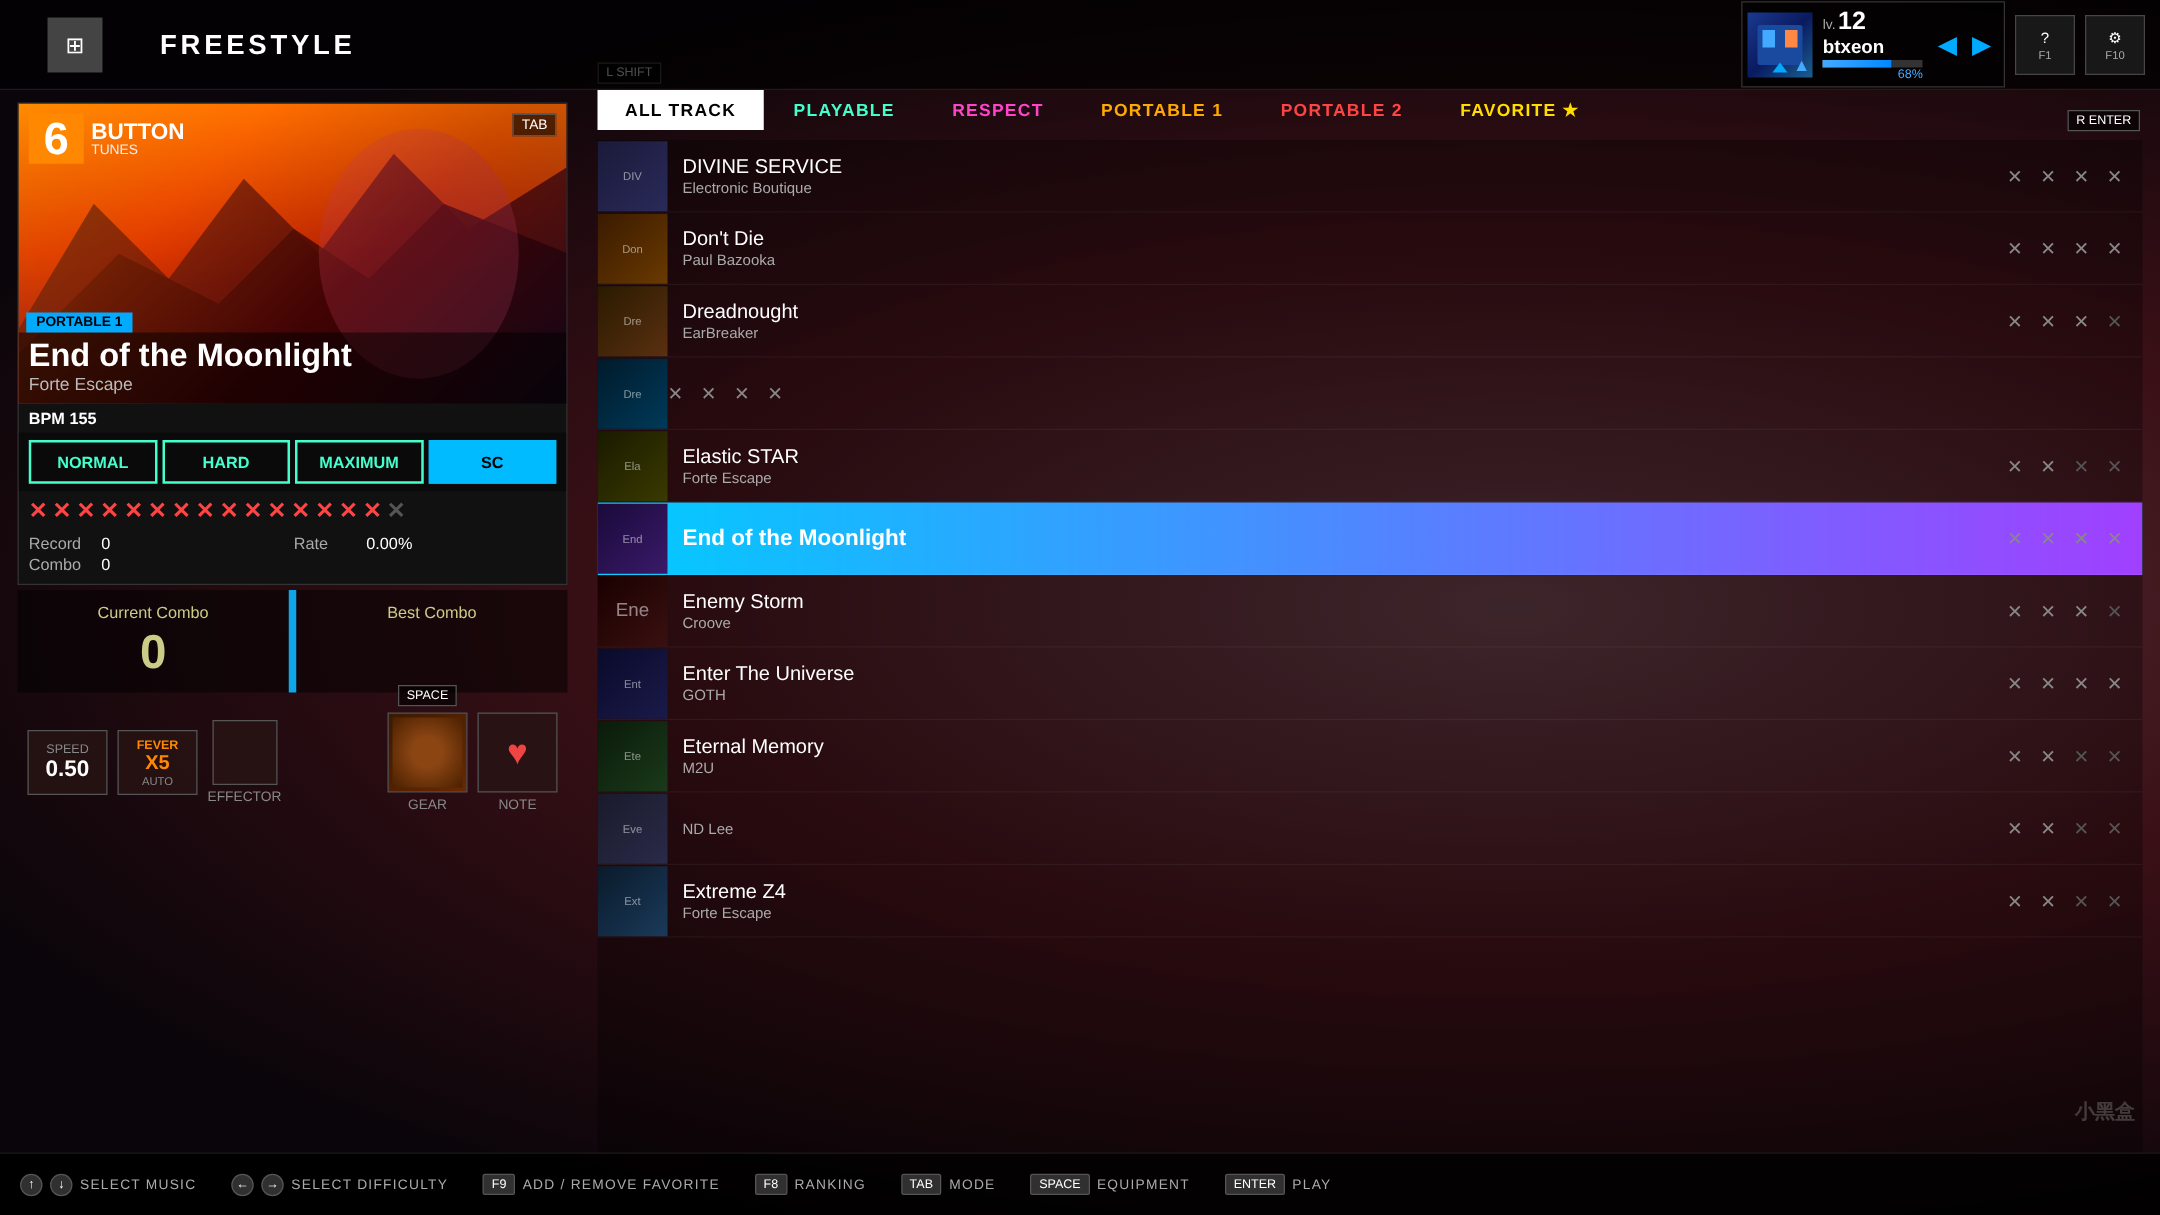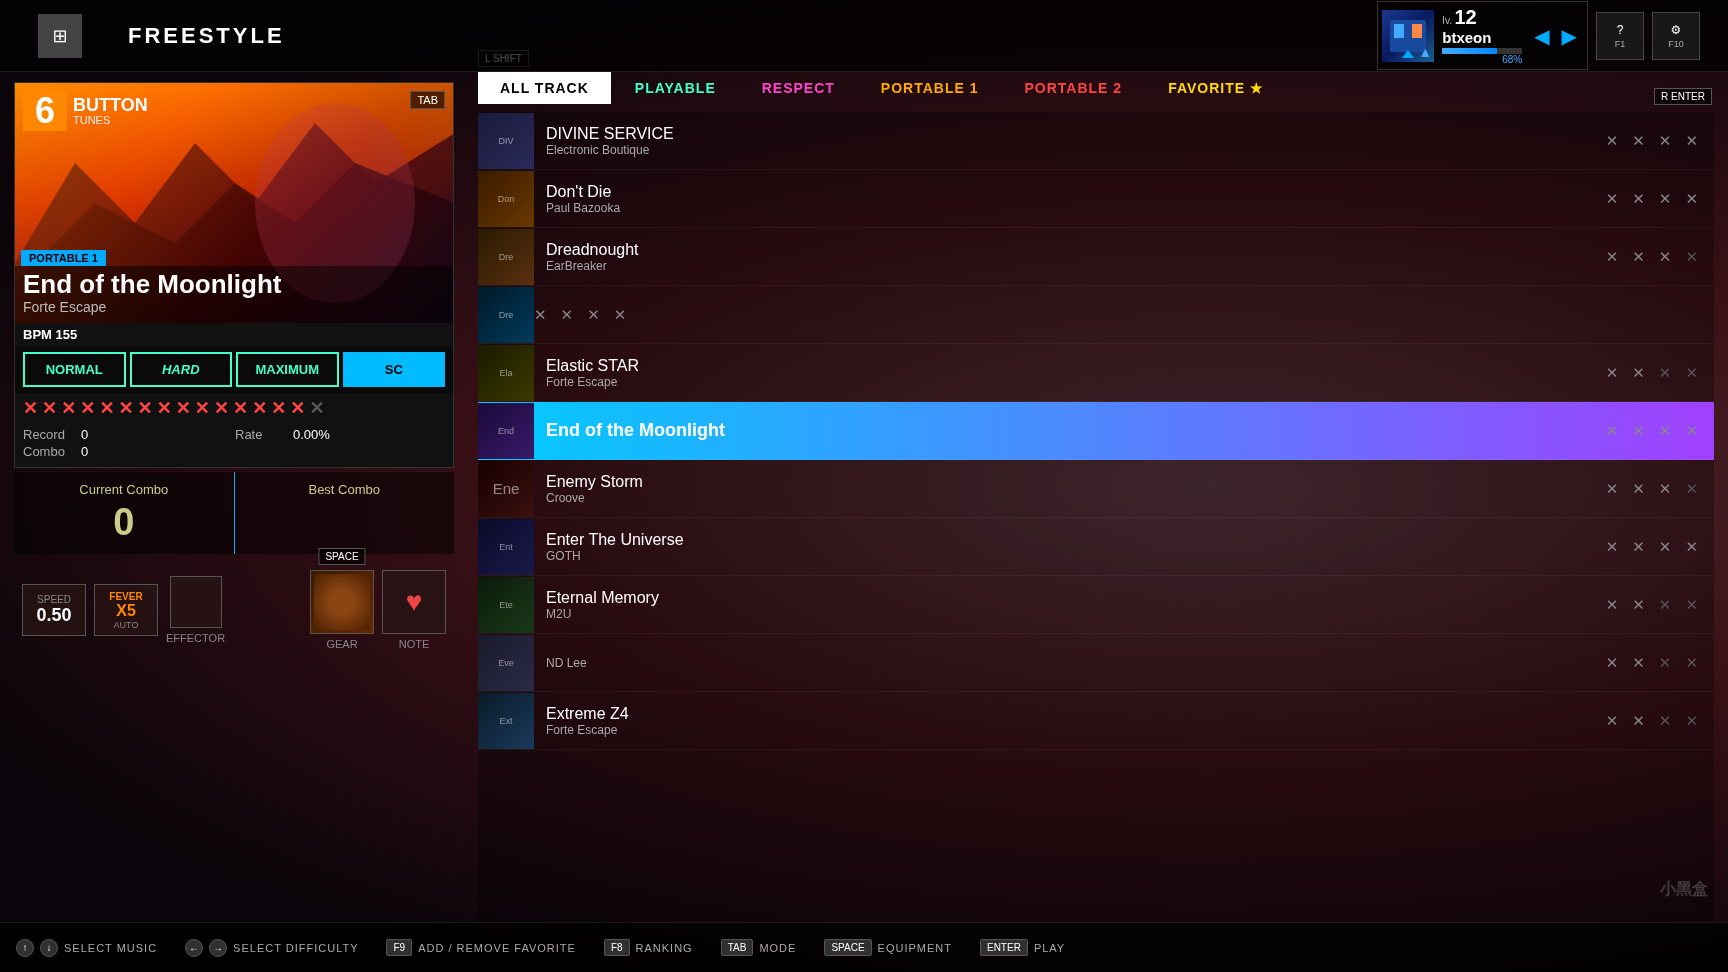--- a/index.html
+++ b/index.html
@@ -49,21 +49,21 @@
       color: #fff;
       font-weight: bold;
       letter-spacing: 3px;
       margin-left: 8px;
     }
     .top-bar-right {
       margin-left: auto;
       display: flex;
       align-items: center;
       gap: 8px;
-      padding-right: 28px;
+      padding-right: 12px;
     }
     .player-card {
       display: flex;
       align-items: center;
       background: rgba(0,0,0,0.5);
       border: 1px solid rgba(255,255,255,0.2);
       padding: 4px 10px 4px 4px;
       gap: 8px;
       min-width: 200px;
     }
@@ -198,21 +198,21 @@
     .diff-btn {
       flex: 1;
       padding: 8px 4px;
       text-align: center;
       font-size: 13px;
       font-weight: bold;
       cursor: pointer;
       border: 2px solid transparent;
     }
     .diff-normal { background: transparent; color: #4fc; border-color: #4fc; }
-    .diff-hard { background: transparent; color: #4fc; border-color: #4fc; font-style: italic; }
+    .diff-hard { background: transparent; color: #4fc; border-color: #4fc; }
     .diff-maximum { background: transparent; color: #4fc; border-color: #4fc; }
     .diff-sc { background: #0bf; color: #000; border-color: #0bf; }
 
     
     .x-marks-row {
       padding: 4px 8px;
       display: flex;
       gap: 4px;
       flex-wrap: wrap;
     }
@@ -238,21 +238,21 @@
     .combo-section {
       background: rgba(0,0,0,0.5);
       display: flex;
       margin-top: 4px;
     }
     .combo-half {
       flex: 1;
       text-align: center;
       padding: 10px 8px;
     }
-    .combo-half:first-child { border-right: 1px solid #0ea5e9; }
+    .combo-half:first-child { border-right: 6px solid #0ea5e9; }
     .combo-label { font-size: 13px; color: #cc8; margin-bottom: 4px; }
     .combo-value { font-size: 38px; font-weight: bold; color: #cc8; }
 
     
     .controls-section {
       display: flex;
       align-items: center;
       padding: 8px 8px 0 8px;
       gap: 8px;
       margin-top: 8px;

